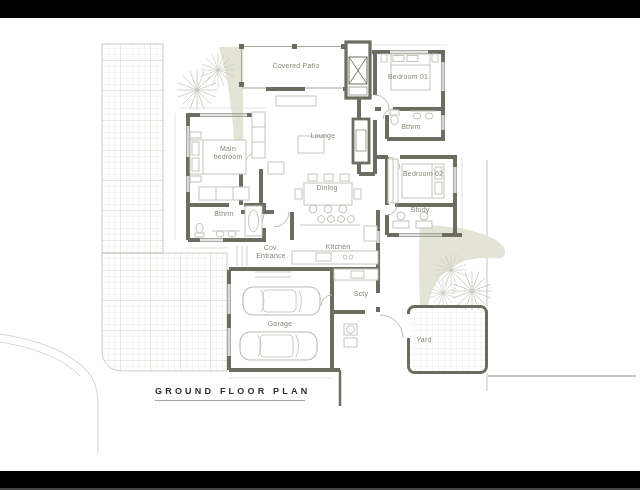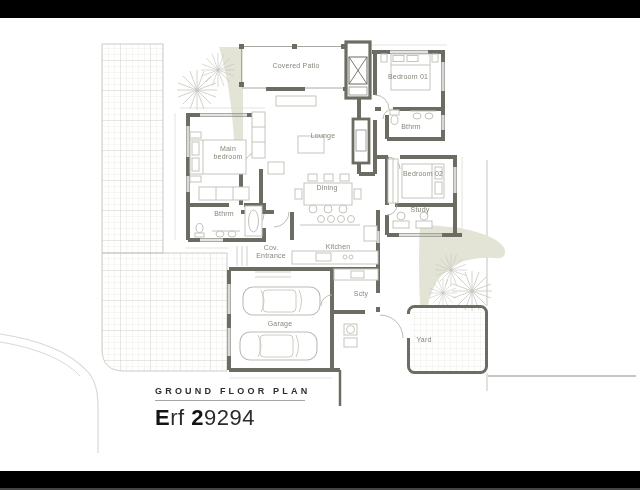--- a/index.html
+++ b/index.html
@@ -249,16 +249,15 @@
   <div class="lbl" style="left:224px;top:214px">Bthrm</div>
   <div class="lbl wrap" style="left:271px;top:252px;width:36px">Cov. Entrance</div>
   <div class="lbl" style="left:338px;top:247px">Kitchen</div>
   <div class="lbl" style="left:361px;top:294px">Scty</div>
   <div class="lbl" style="left:280px;top:324px">Garage</div>
   <div class="lbl" style="left:424px;top:340px">Yard</div>
 
   <div class="titleblock">
     <div class="plan-title">GROUND FLOOR PLAN</div>
     <div class="title-rule"></div>
-    <div class="erf-line"><span class="b">E</span><span class="r">rf </span><span class="b">2</span><span class="r">9294</span></div>
   </div>
 
 </div>
 
 </body></html>

